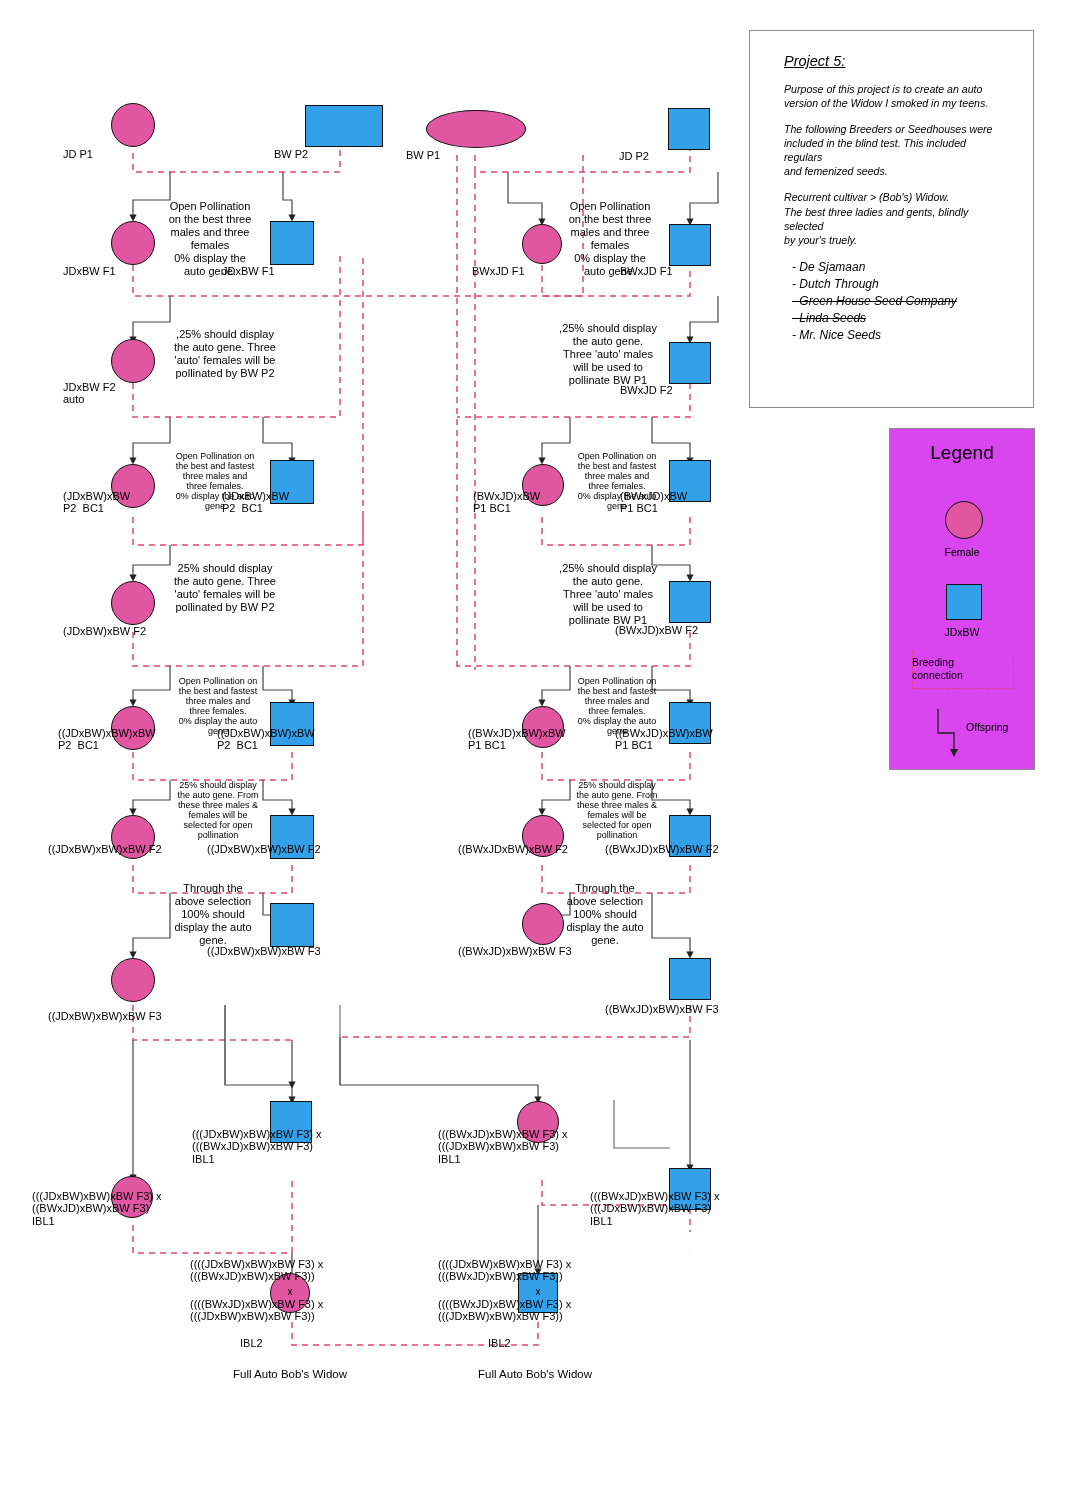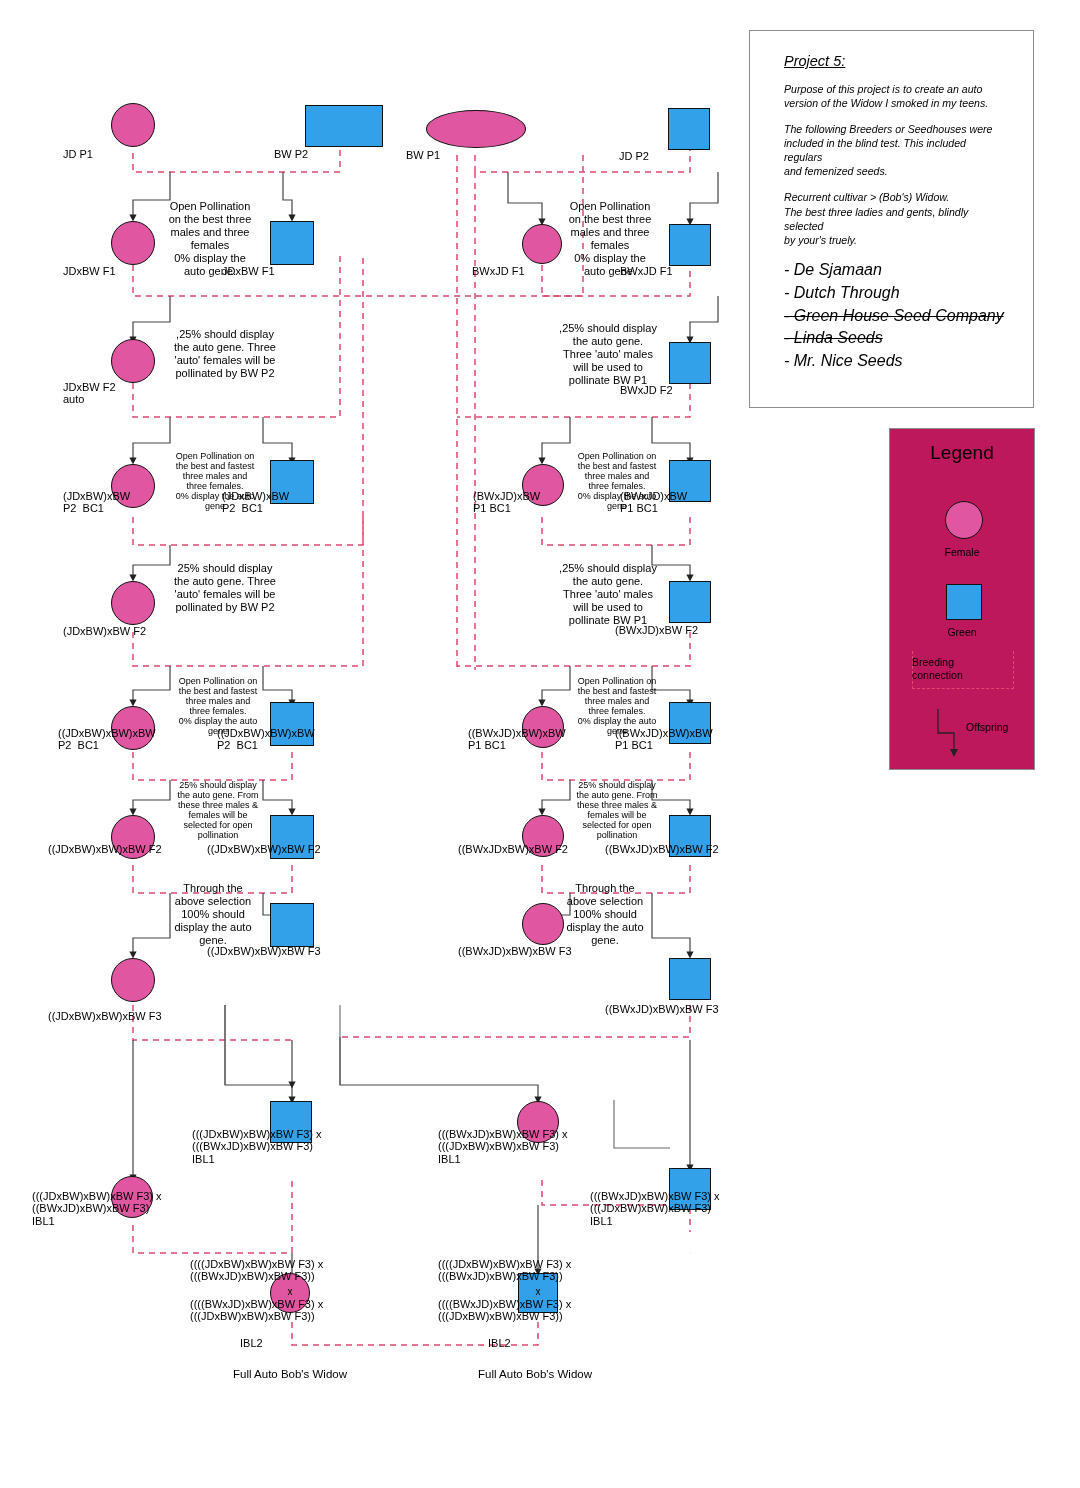--- a/index.html
+++ b/index.html
@@ -15,24 +15,24 @@
        font-size:11px;color:#000;pointer-events:none;}
   .note{position:absolute;text-align:center;line-height:1.18;white-space:pre-line;
         font-size:11px;color:#000;}
   .note.sm{font-size:9px;line-height:1.12;}
   .final{position:absolute;text-align:center;font-size:11.5px;white-space:pre;}
   .xin{position:absolute;font-size:10px;text-align:center;width:40px;}
 
   .panel{position:absolute;box-sizing:border-box;border:1.3px solid #8d8d8d;background:#fff;}
   .panel .ttl{font-size:14.5px;text-decoration:underline;font-weight:normal;margin:0 0 13px 0;}
   .panel p{margin:0 0 12px 0;font-size:10.6px;line-height:1.33;white-space:pre-line;}
-  .panel ul{margin:0;padding:0;list-style:none;font-size:16px;line-height:1.43;}
+  .panel ul{margin:8px;padding:0;list-style:none;font-size:12px;line-height:1.43;}
   .panel li.strike{text-decoration:line-through;}
 
-  .legend{position:absolute;box-sizing:border-box;border:1.3px solid #8d8d8d;background:#be185d;}
+  .legend{position:absolute;box-sizing:border-box;border:1.3px solid #8d8d8d;background:#d946ef;}
   .legend .lt{position:absolute;width:100%;text-align:center;font-size:19px;top:13px;}
   .legend .lg-lbl{position:absolute;width:100%;text-align:center;font-size:10.5px;}
   .lg-circle{position:absolute;width:36px;height:36px;border-radius:50%;background:#e056a0;border:1.6px solid #111;}
   .lg-square{position:absolute;width:34px;height:34px;background:#33a0ea;border:1.6px solid #111;}
   .lg-dash{position:absolute;box-sizing:border-box;border:1.5px dashed #e0486e;border-top:none;}
   .lg-txt{position:absolute;font-size:10.5px;line-height:1.2;white-space:pre-line;}
 </style>
 </head>
 <body>
 
@@ -353,21 +353,21 @@
       <li class="strike">- Linda Seeds</li>
       <li>- Mr. Nice Seeds</li>
     </ul>
   </div>
 
   <div class="legend" style="left:889px;top:428px;width:146px;height:342px;">
     <div class="lt">Legend</div>
     <div class="lg-circle" style="left:55px;top:72px;"></div>
     <div class="lg-lbl" style="top:117px;">Female</div>
     <div class="lg-square" style="left:56px;top:155px;"></div>
-    <div class="lg-lbl" style="top:197px;">Green</div>
+    <div class="lg-lbl" style="top:197px;">JDxBW</div>
     <div class="lg-dash" style="left:22px;top:222px;width:102px;height:38px;"></div>
     <div class="lg-txt" style="left:22px;top:227px;width:102px;">Breeding
 connection</div>
     <svg style="position:absolute;left:42px;top:278px;" width="40" height="52" viewBox="0 0 40 52">
       <path d="M6,2 L6,26 L22,26 L22,42" fill="none" stroke="#222" stroke-width="1.3"></path>
       <path d="M18,42 L22,50 L26,42 z" fill="#222"></path>
     </svg>
     <div class="lg-txt" style="left:76px;top:292px;width:62px;">Offspring</div>
   </div>
 

